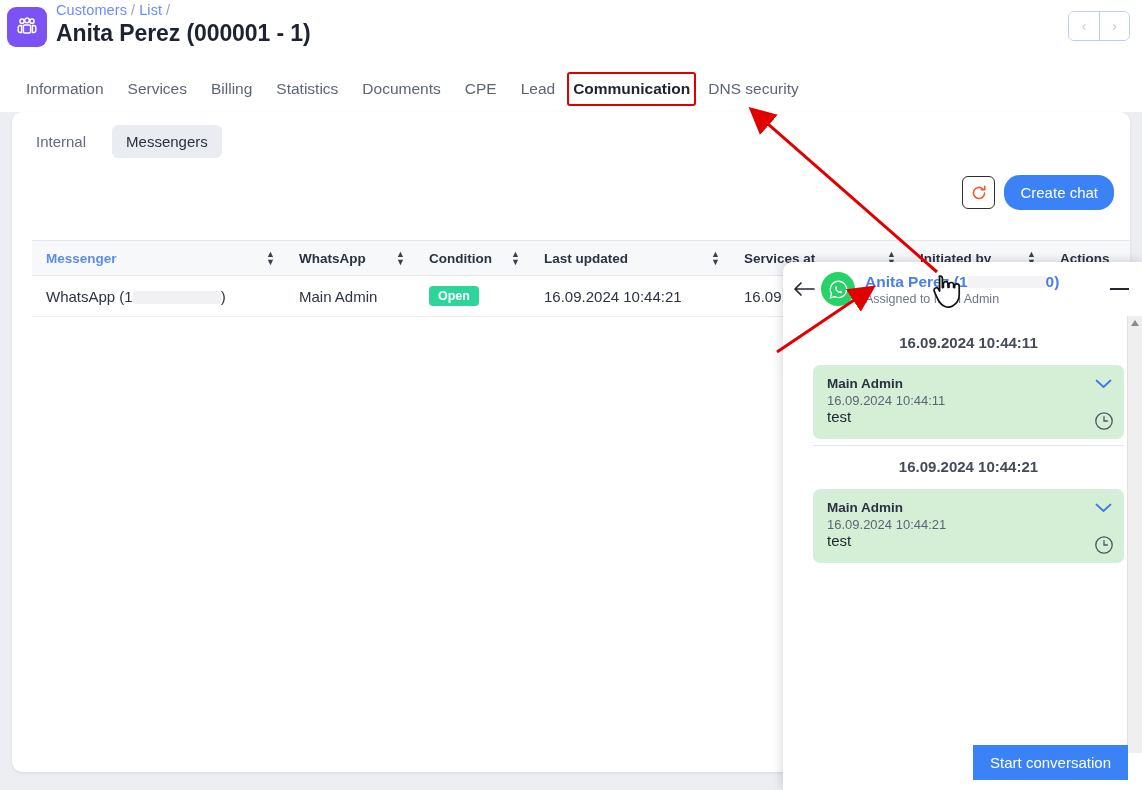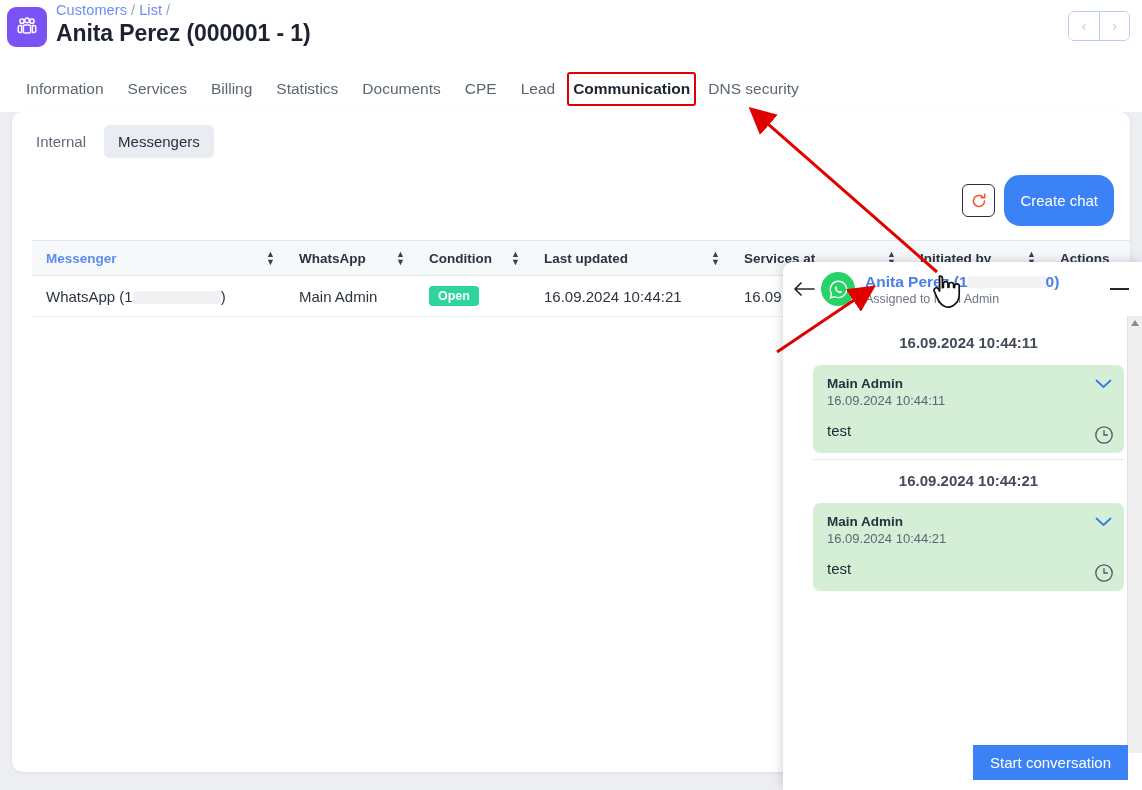--- a/index.html
+++ b/index.html
@@ -71,41 +71,41 @@
   
   .card {
     position: absolute; left: 12px; top: 112px;
     width: 1118px; height: 660px;
     background: #fff; border-radius: 10px;
     box-shadow: 0 1px 3px rgba(30,40,60,.10);
     overflow: hidden;
   }
   .subtabs {
     position: absolute; left: 10px; top: 13px;
-    display: flex; gap: 4px; align-items: center;
+    display: flex; gap: 12px; align-items: center;
   }
   .subtab {
     font-size: 15px; color: #616a7c;
     padding: 8px 14px; border-radius: 6px; cursor: pointer;
   }
   .subtab.active { background: #e9ecf1; color: #2a3040; }
 
   .actions-row {
     position: absolute; right: 16px; top: 63px;
     display: flex; align-items: center; gap: 9px;
   }
   .icon-btn {
     width: 33px; height: 33px; border: 1px solid #2b2f38;
     border-radius: 6px; background: #fff; cursor: pointer;
     display: flex; align-items: center; justify-content: center;
   }
   .primary-btn {
     background: #3b82f6; color: #fff; border: none;
     border-radius: 16px; font-size: 15px;
-    padding: 17px 16px; cursor: pointer;
+    padding: 9px 16px; cursor: pointer;
     font-family: "Liberation Sans", sans-serif;
   }
 
   
   table.grid {
     position: absolute; left: 0; top: 128px; width: 1118px;
     border-collapse: collapse;
     table-layout: fixed;
     margin-left: 20px;
   }
@@ -198,21 +198,21 @@
     text-align: center; font-size: 15px; font-weight: bold;
     color: #434a59; margin: 12px 0 14px 0;
   }
   .bubble {
     background: #d5efd6; border-radius: 7px;
     padding: 11px 14px 14px 14px;
     position: relative; margin: 0 0 0 0;
   }
   .bubble .who { font-size: 13.5px; font-weight: bold; color: #2a3140; }
   .bubble .when { font-size: 13px; color: #5c6575; margin-top: 2px; }
-  .bubble .text { font-size: 15px; color: #222934; margin-top: 14px; }
+  .bubble .text { font-size: 15px; color: #222934; }
   .bubble .chev {
     position: absolute; right: 12px; top: 12px;
     color: #3b79e8; font-size: 13px; cursor: pointer;
   }
   .bubble .clock {
     position: absolute; right: 10px; bottom: 8px;
     width: 20px; height: 20px;
   }
   .resolved {
     text-align: center; font-size: 15px; color: #5d6574;

